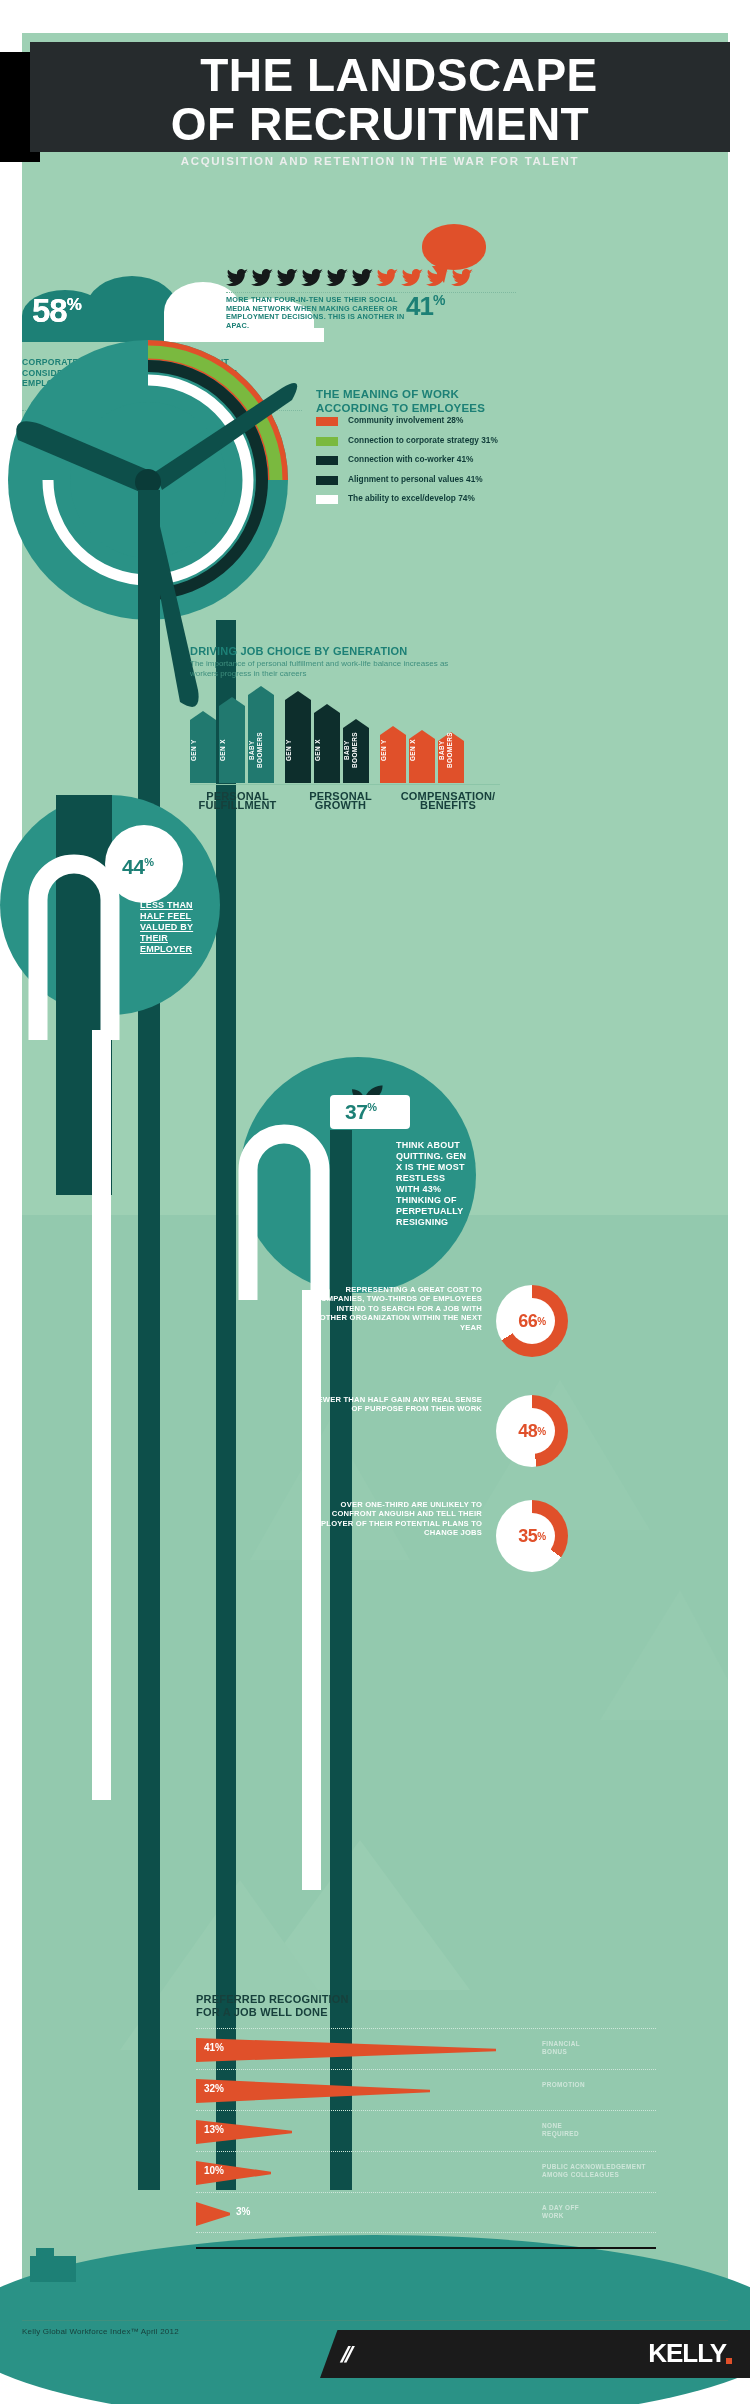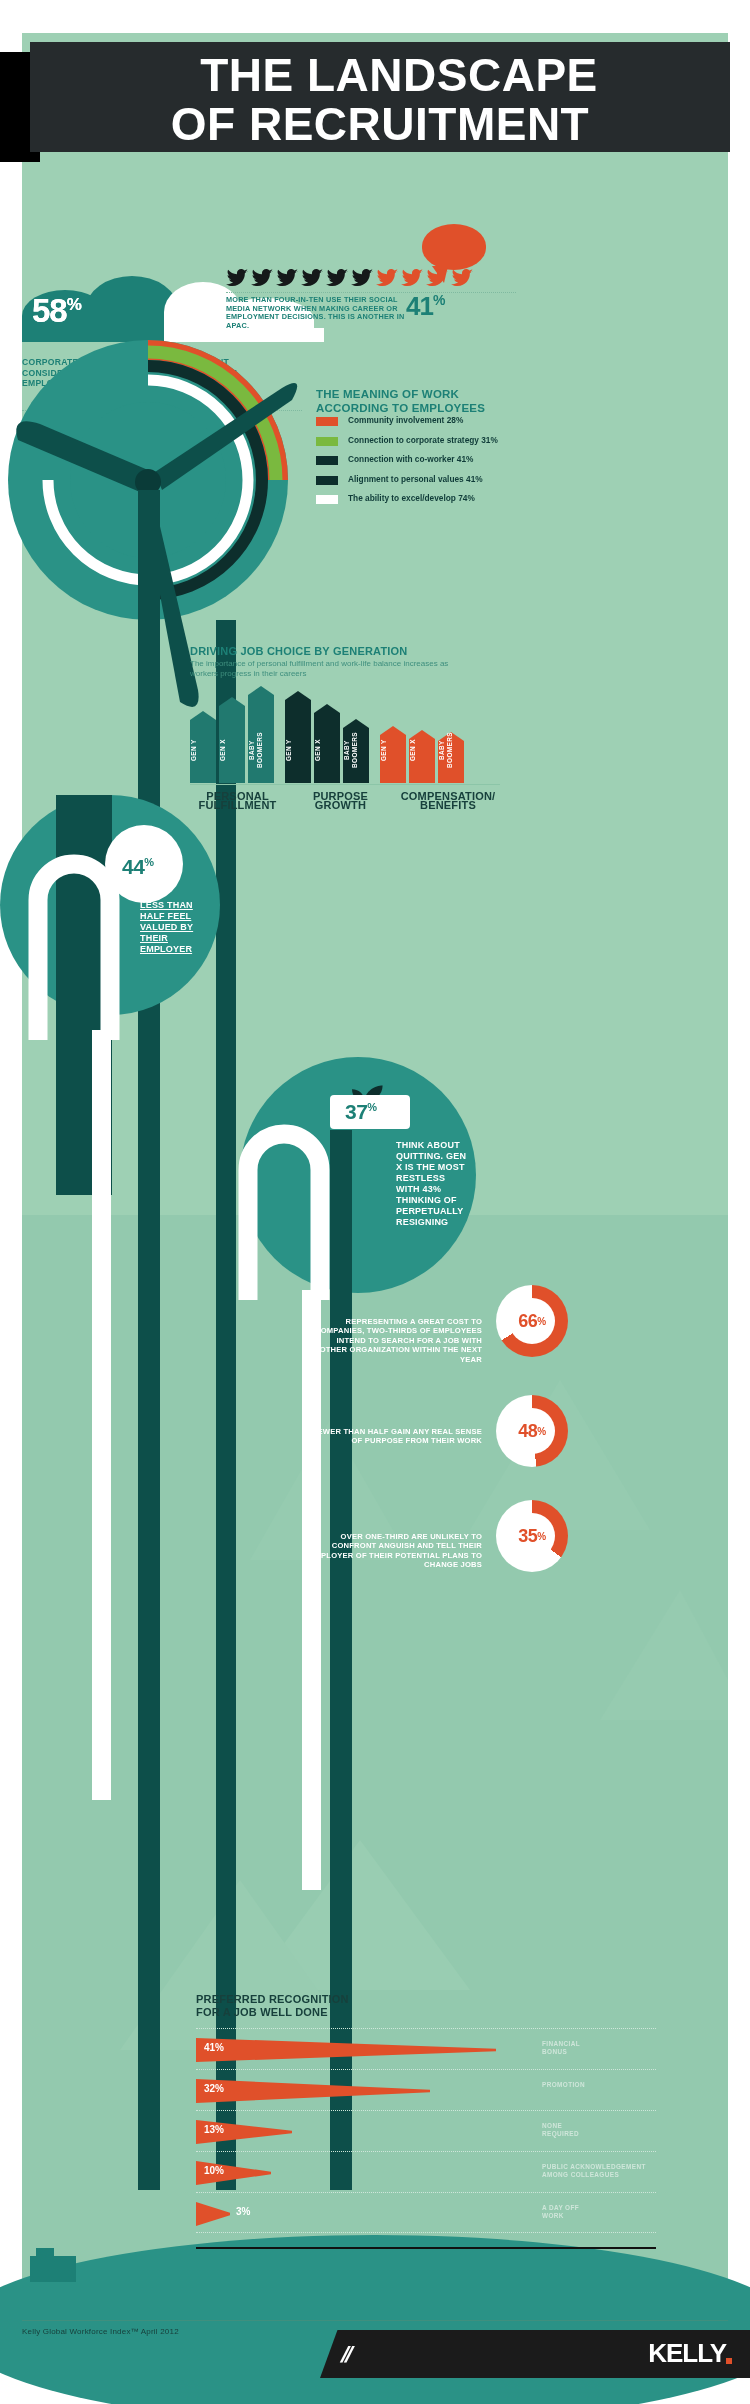--- a/index.html
+++ b/index.html
@@ -73,21 +73,21 @@
   .baseline { position:absolute; bottom:25px; left:0; width:100%; height:1px; background:#8cc5a8; }
   .leafcircle { position:absolute; left:105px; top:825px; width:78px; height:78px; background:#fff; border-radius:50%; }
   .stat44 { position:absolute; left:122px; top:855px; color:#1d8076; font-size:21px; font-weight:bold; letter-spacing:-.5px;}
   .stat44 sup { font-size:11px; vertical-align:super; }
   .cap44 { position:absolute; left:140px; top:900px; width:70px; color:#fff; font-size:9px;
            font-weight:bold; line-height:11px; letter-spacing:.2px;text-decoration:underline; }
 
   
   .donut-row { position:absolute; width:330px; height:70px; }
   .donut-text { position:absolute; right:86px; top:0; width:180px; text-align:right;
-                color:#fff; font-size:7.6px; font-weight:bold; line-height:9.4px; letter-spacing:.2px;margin-top:32px; }
+                color:#fff; font-size:7.6px; font-weight:bold; line-height:9.4px; letter-spacing:.2px; }
   .donut { position:absolute; right:0; top:0; width:72px; height:72px; border-radius:50%; }
   .donut .hole { position:absolute; left:13px; top:13px; width:46px; height:46px; background:#fff; border-radius:50%; }
   .donut .val { position:absolute; inset:0; display:flex; align-items:center; justify-content:center;
                 color:#e0502a; font-size:18px; font-weight:bold; letter-spacing:-.5px; }
   .donut .val sup { font-size:10px; vertical-align:super; }
 
   
   .stat37box { position:absolute; left:330px; top:1095px; width:80px; height:34px; background:#fff; border-radius:4px; }
   .stat37 { position:absolute; left:345px; top:1100px; color:#1d8076; font-size:21px; font-weight:bold; letter-spacing:-.5px;}
   .stat37 sup { font-size:11px; vertical-align:super; }
@@ -133,20 +133,21 @@
     <polygon points="250,1990 360,1840 470,1990" fill="#99cdb2"></polygon>
     <polygon points="120,2050 240,1880 360,2050" fill="#98ccb1"></polygon>
   </svg>
 
   <div class="blackblock"></div>
   <div class="header">
     <div class="title">
       <div class="l1">THE LANDSCAPE</div>
       <div class="l2">OF RECRUITMENT</div>
     </div>
+    <div class="subtitle">ACQUISITION AND RETENTION IN THE WAR FOR TALENT</div>
   </div>
 
   <div class="cloudwrap">
     <div class="cloud" style="left:0px;   top:14px; width:86px; height:52px;"></div>
     <div class="cloud" style="left:64px;  top:0px;  width:92px; height:66px;"></div>
     <div class="whitecloud" style="left:142px; top:6px; width:78px; height:60px;"></div>
     <div class="whitecloud" style="left:196px; top:22px; width:96px; height:44px;"></div>
     <div style="position:absolute;left:0;top:52px;width:176px;height:14px;background:#1d8076;"></div>
     <div style="position:absolute;left:142px;top:52px;width:160px;height:14px;background:#fff;"></div>
   </div>
@@ -333,21 +334,21 @@
           </div>
           <div class="bar" style="height:42px;background:#e0502a">
             <span class="tip" style="border-bottom:9px solid #e0502a"></span>
             <span class="vlabel">BABY
 BOOMERS</span>
           </div>
         </div>
       </div>
     <div class="baseline"></div>
     <div class="glabel" style="left:0px;   width:95px;">PERSONAL FULFILLMENT</div>
-    <div class="glabel" style="left:103px; width:95px;">PURPOSE GROWTH</div>
+    <div class="glabel" style="left:103px; width:95px;">PERSONAL GROWTH</div>
     <div class="glabel" style="left:206px; width:104px;">COMPENSATION/ BENEFITS</div>
   </div>
 
   <div class="leafcircle"></div>
   <div class="stat44">
     <span>44</span><sup>%</sup>
   </div>
   <div class="cap44">LESS THAN HALF FEEL VALUED BY THEIR EMPLOYER</div>
 
   <div id="donuts">

